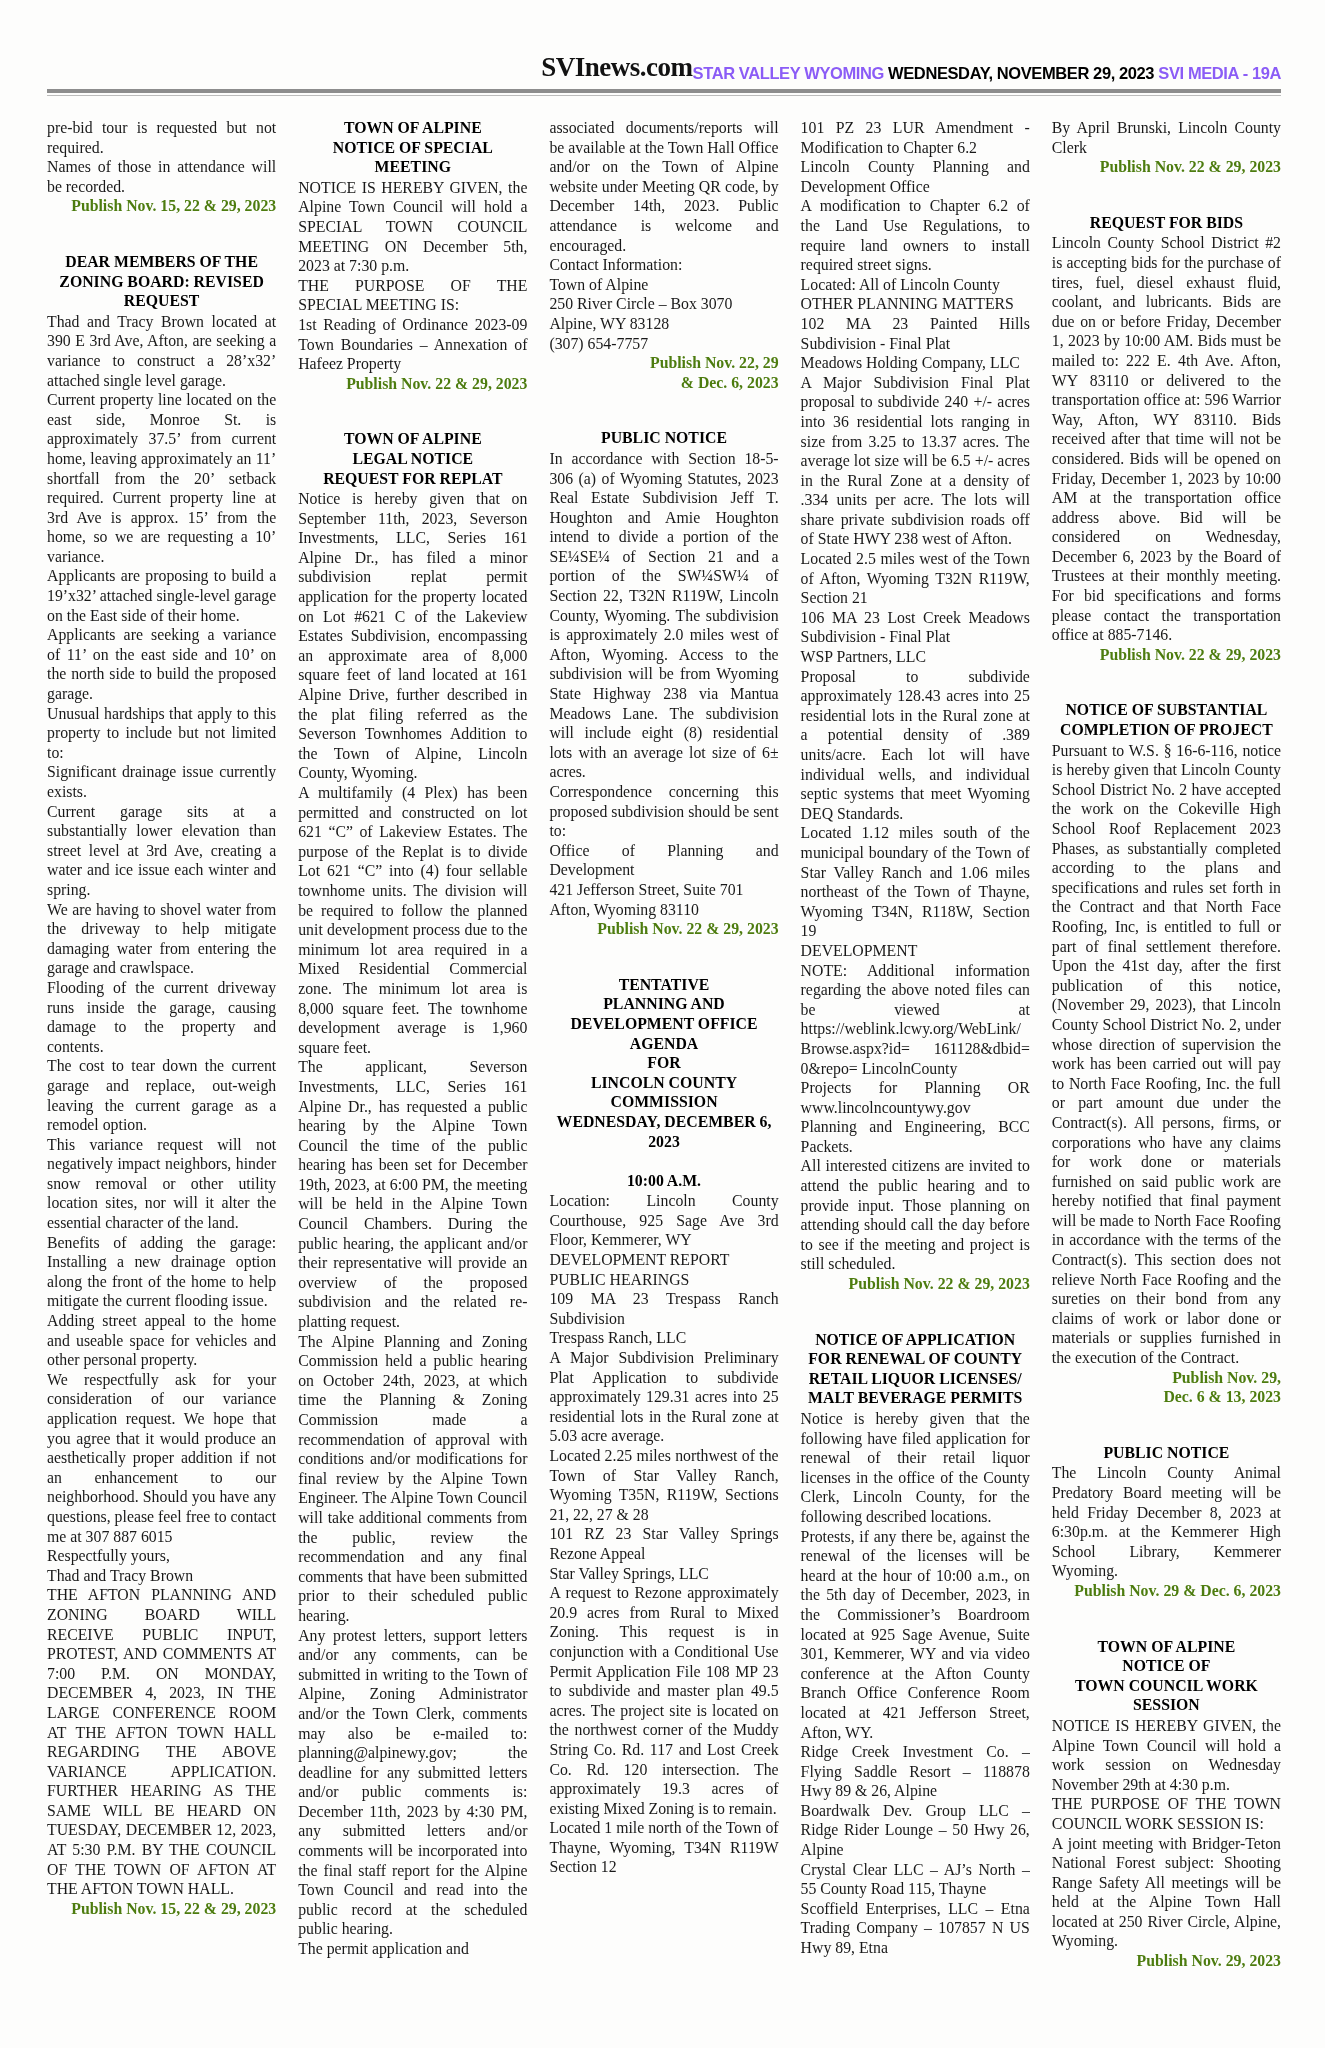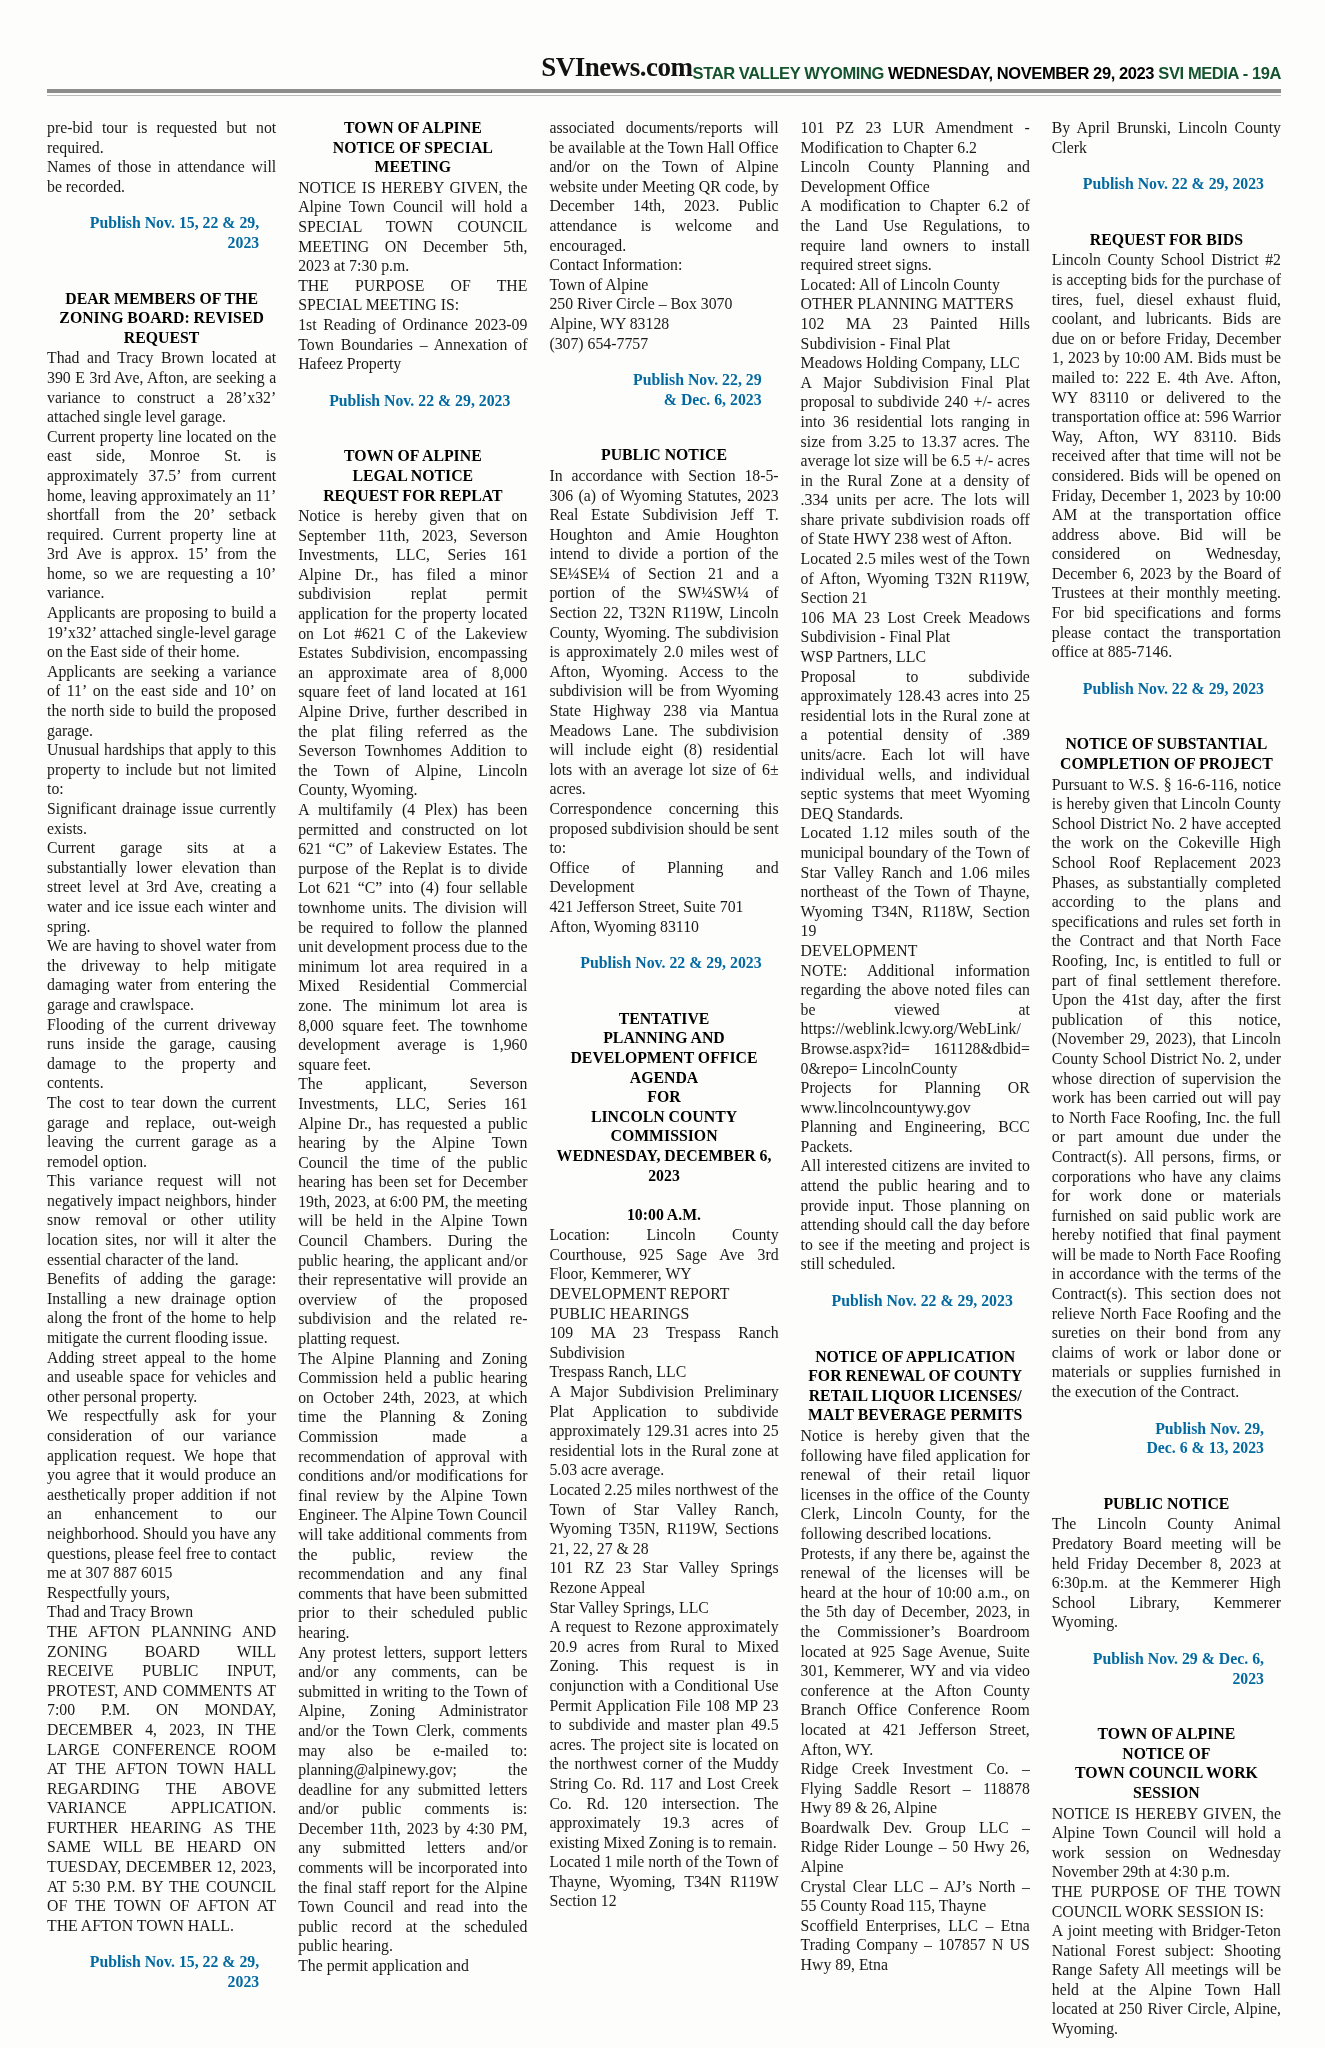--- a/index.html
+++ b/index.html
@@ -28,21 +28,21 @@
     color:#121212;
   }
   .issue-line{
     font-family:"Liberation Sans", sans-serif;
     font-size:16.5px;
     letter-spacing:-0.4px;
     color:#7b7b7b;
     font-weight:700;
     white-space:nowrap;
   }
-  .issue-line .muted{color:#14532d;font-weight:700;}
+  .issue-line .muted{color:#8b5cf6;font-weight:700;}
   .issue-line .strong{color:#000;font-weight:800;}
   .rule-thick{height:4px;background:#8d8d8d;}
   .rule-thin{height:1px;background:#bcbcbc;margin-top:2px;}
   .columns{
     display:flex;
     gap:22px;
     margin-top:22px;
   }
   .col{
     flex:1 1 0;
@@ -59,24 +59,24 @@
     margin:36px 0 1px 0;
   }
   .blk-para{
     text-align:justify;
     text-justify:inter-word;
     margin:0;
     overflow-wrap:break-word;
   }
   .blk-publish{
     font-weight:bold;
-    color:#0369a1;
+    color:#4d7c0f;
     text-align:right;
     white-space:pre-line;
-    margin:17px;
+    margin:0;
   }
 </style>
 </head>
 <body>
 
 <div class="page">
   <div class="masthead">
     <div class="site-name">SVInews.com</div>
     <div class="issue-line"><span class="muted">STAR VALLEY WYOMING </span><span class="strong">WEDNESDAY, NOVEMBER 29, 2023</span><span class="muted"> SVI MEDIA - 19A</span></div>
   </div>

